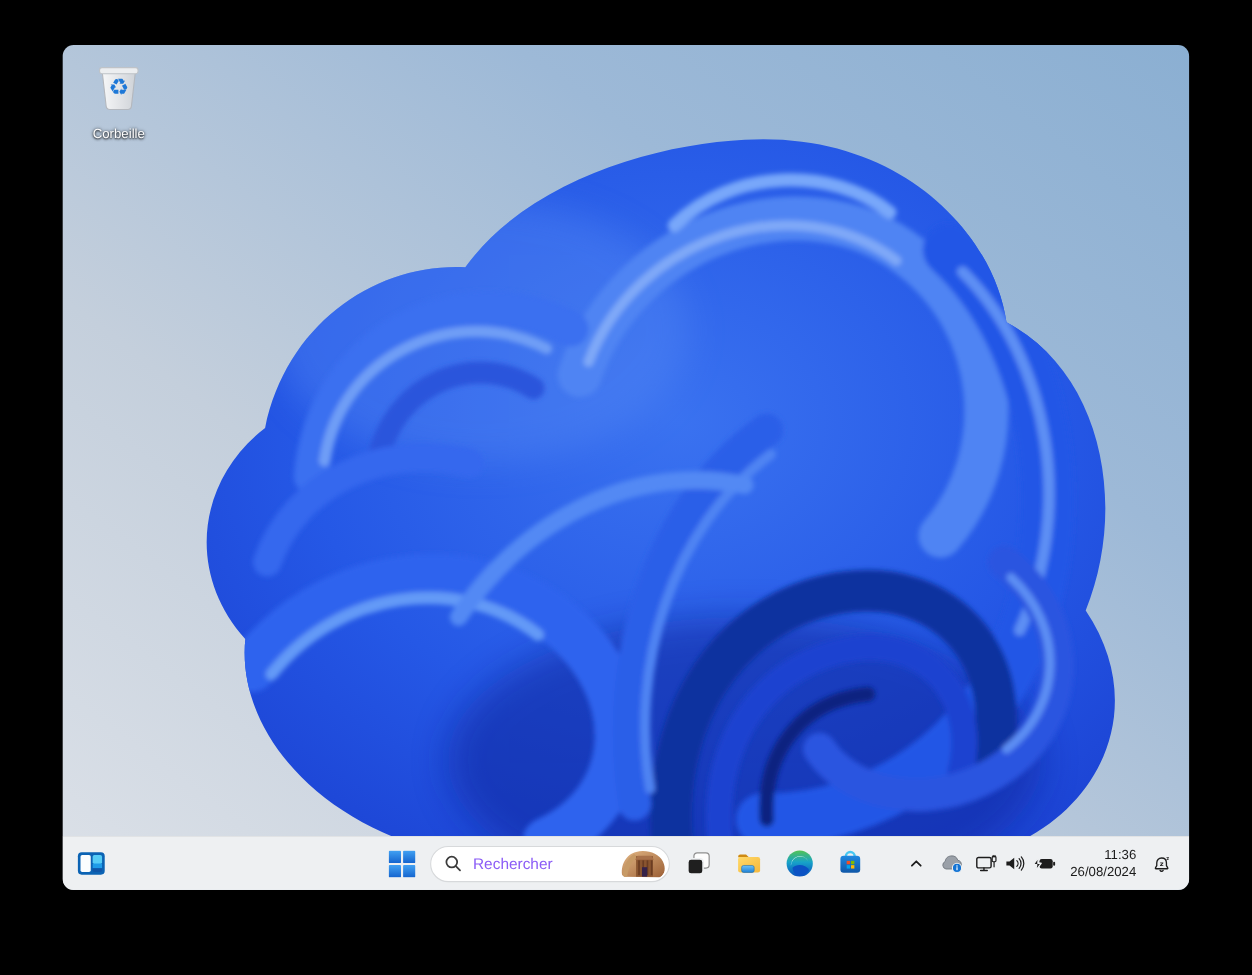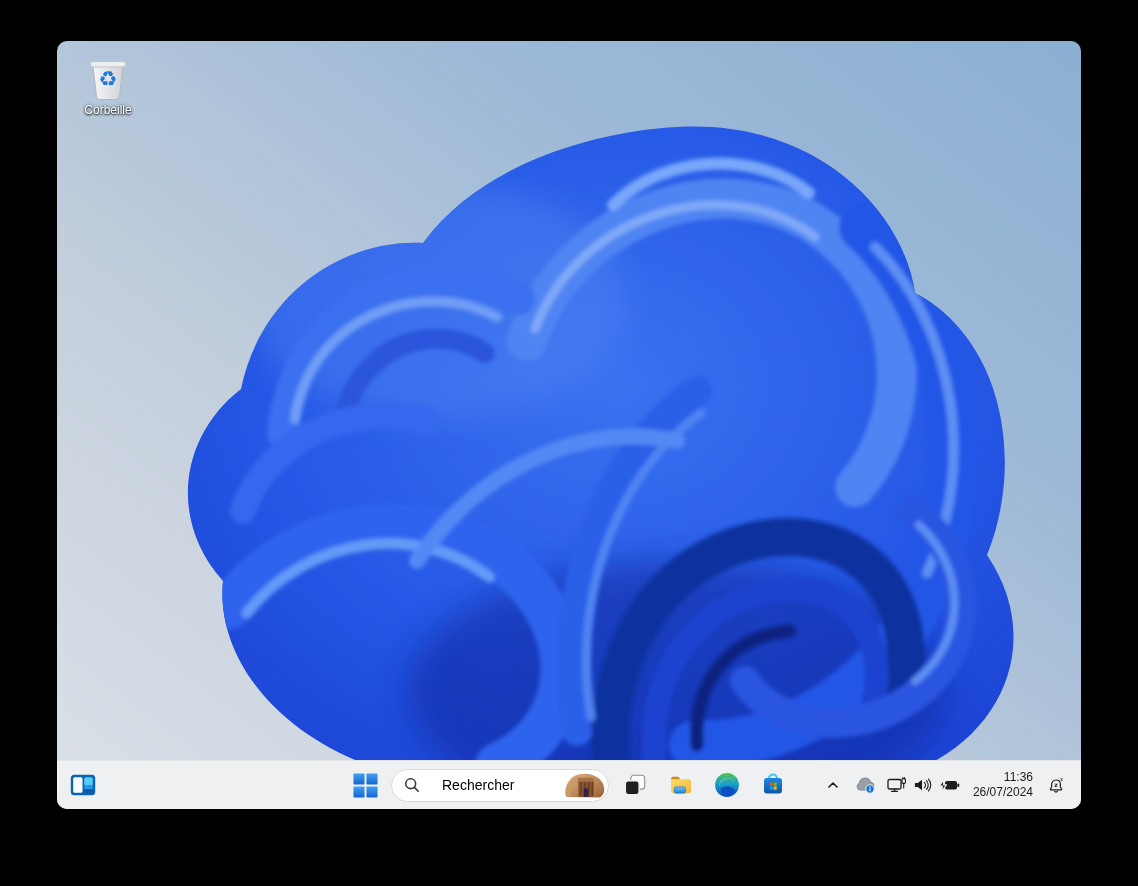--- a/index.html
+++ b/index.html
@@ -7,37 +7,37 @@
   .vm-frame{position:relative;width:1138px;height:886px;background:#000;}
   .screen{position:absolute;left:57px;top:41px;width:1024px;height:768px;border-radius:10px;
     overflow:hidden;background:linear-gradient(to top right,#dce1e8 0%,#c4cfdc 35%,#9db9d7 70%,#8bafd2 100%);}
   .wallpaper{position:absolute;inset:0;}
   .wallpaper svg{display:block;}
 
   
   .desktop-icon{position:absolute;left:4px;width:94px;display:flex;flex-direction:column;
     align-items:center;cursor:default;}
   .desktop-icon .di-img{height:50px;display:flex;align-items:flex-end;justify-content:center;position:relative;}
-  .desktop-icon .di-label{margin-top:3px;font-size:12px;color:#fff;text-align:center;line-height:13px;
+  .desktop-icon .di-label{margin-top:14px;font-size:12px;color:#fff;text-align:center;line-height:13px;
     text-shadow:0 1px 2px rgba(0,0,0,.9),0 0 3px rgba(0,0,0,.65);white-space:nowrap;}
   .shortcut-badge{position:absolute;left:2px;bottom:-1px;width:13px;height:13px;background:#fff;
     border-radius:3px;box-shadow:0 0 1px rgba(0,0,0,.5);display:flex;align-items:center;justify-content:center;}
 
   
   .taskbar{position:absolute;left:0;right:0;bottom:0;height:48px;background:#eef0f2;
     border-top:1px solid rgba(0,0,0,.05);}
   .tb-left{position:absolute;left:6px;top:4px;height:40px;display:flex;align-items:center;}
   .tb-center{position:absolute;left:50%;top:4px;transform:translateX(-50%);height:40px;
     display:flex;align-items:center;gap:6px;}
   .tb-right{position:absolute;right:10px;top:4px;height:40px;display:flex;align-items:center;gap:2px;}
   .tb-btn{width:40px;height:40px;border-radius:6px;display:flex;align-items:center;justify-content:center;}
   .tb-btn.narrow{width:30px;}
   .search-pill{height:33px;width:218px;background:#fff;border:1px solid #d7d9db;border-radius:17px;
     display:flex;align-items:center;padding:0 2px 0 12px;box-sizing:border-box;}
-  .search-pill .s-text{font-size:14px;color:#000000;margin-left:22px;flex:0 0 auto;}
+  .search-pill .s-text{font-size:14px;color:#8b5cf6;margin-left:10px;flex:0 0 auto;}
   .search-img{margin-left:auto;width:44px;height:29px;border-radius:14px;overflow:hidden;
     display:flex;align-items:center;justify-content:center;}
   .status-group{height:40px;border-radius:6px;display:flex;align-items:center;gap:6px;padding:0 5px;}
   .clock{padding:0 6px;text-align:right;font-size:12px;color:#1b1b1b;line-height:15px;}
   .clock span{display:block;}
 </style>
 </head>
 <body>
 
 <div class="vm-frame">
@@ -262,21 +262,21 @@
           </svg>
           <svg width="22" height="15" viewBox="0 0 22 15">
             <rect x="7" y="3" width="12" height="8.5" rx="2" fill="#1d1d1d"></rect>
             <rect x="19.4" y="5.4" width="1.8" height="3.7" rx="0.9" fill="#1d1d1d"></rect>
             <path d="M6 1.5 L1.5 8 H4.5 L3.5 13.5 L8.5 6.8 H5.5 Z" fill="#1d1d1d" stroke="#eef0f2" stroke-width="1.2" stroke-linejoin="round"></path>
           </svg>
         </div>
 
         <div class="clock">
           <span>11:36</span>
-          <span>26/07/2024</span>
+          <span>26/08/2024</span>
         </div>
 
         <div class="tb-btn narrow">
           <svg width="20" height="17" viewBox="0 0 20 17">
             <path d="M10 3 C7.2 3 5.6 5.1 5.6 7.6 V10 L4.4 12 a0.5 0.5 0 0 0 0.45 0.8 H15.15 a0.5 0.5 0 0 0 0.45 -0.8 L14.4 10 V7.6 C14.4 5.1 12.8 3 10 3 Z" stroke="#1d1d1d" stroke-width="1.2" fill="none" stroke-linejoin="round"></path>
             <path d="M8.6 14.2 a1.6 1.6 0 0 0 2.8 0" stroke="#1d1d1d" stroke-width="1.2" fill="none" stroke-linecap="round"></path>
             <text x="10" y="10" font-size="6" font-family="DejaVu Sans, sans-serif" fill="#1d1d1d" text-anchor="middle" font-weight="bold">z</text>
             <text x="15.6" y="4.4" font-size="4.6" font-family="DejaVu Sans, sans-serif" fill="#1d1d1d" text-anchor="middle" font-weight="bold">z</text>
           </svg>
         </div>

